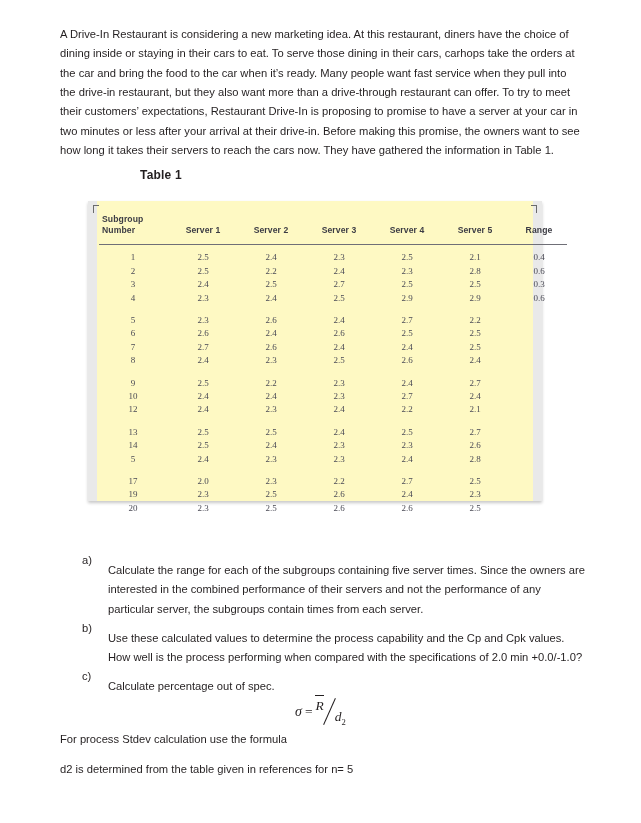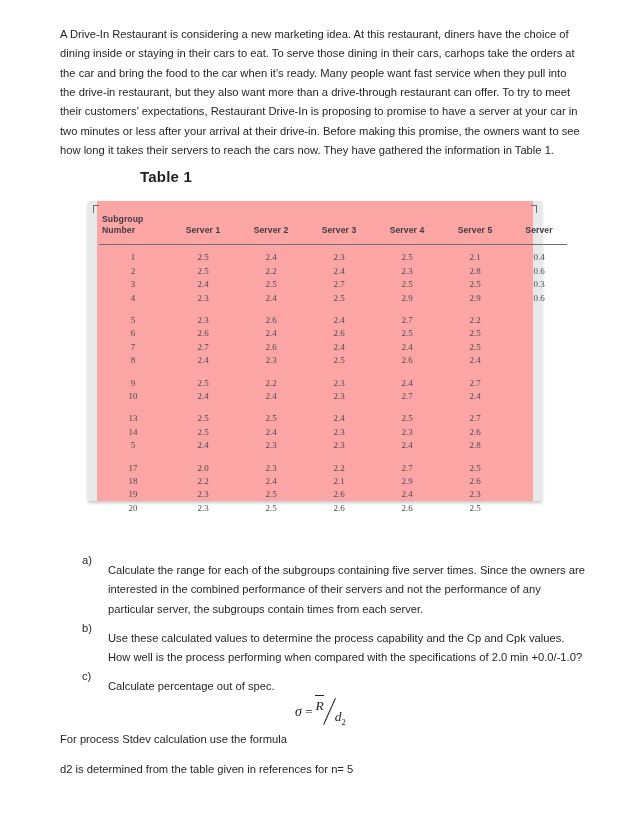--- a/index.html
+++ b/index.html
@@ -33,34 +33,34 @@
     line-height: 19.3px;
     text-align: left;
     color: #231f20;
   }
 
   
   .table-caption {
     position: absolute;
     left: 140px;
     top: 168px;
-    font-size: 15px;
+    font-size: 12px;
     font-weight: bold;
     color: #231f20;
     letter-spacing: 0.2px;
   }
 
   
   .table-panel {
     position: absolute;
     left: 88px;
     top: 201px;
     width: 454px;
     height: 300px;
-    background: #fca5a5;
+    background: #fef9c3;
     box-sizing: border-box;
     box-shadow: 0 2px 3px rgba(0,0,0,0.22);
   }
   
   .table-panel::before {
     content: "";
     position: absolute;
     left: 0; top: 0; bottom: 0;
     width: 9px;
     background: #e9e9e9;
@@ -281,21 +281,21 @@
         <tr class="head-row">
           <th class="c-sub">
             <span>Subgroup</span><br>
             <span>Number</span>
           </th>
           <th>Server 1</th>
           <th>Server 2</th>
           <th>Server 3</th>
           <th>Server 4</th>
           <th>Server 5</th>
-          <th>Server</th>
+          <th>Range</th>
         </tr>
         <tr class="hr-row">
           <td colspan="7">
               <div class="rule"></div>
             </td>
         </tr>
       </thead>
       <tbody id="table-body">
           <tr>
             <td class="c-sub">1</td>
@@ -386,20 +386,29 @@
           </tr>
           <tr>
             <td class="c-sub">10</td>
             <td>2.4</td>
             <td>2.4</td>
             <td>2.3</td>
             <td>2.7</td>
             <td>2.4</td>
             <td></td>
           </tr>
+          <tr>
+            <td class="c-sub">12</td>
+            <td>2.4</td>
+            <td>2.3</td>
+            <td>2.4</td>
+            <td>2.2</td>
+            <td>2.1</td>
+            <td></td>
+          </tr>
           <tr class="grp-gap">
             <td colspan="7"></td>
           </tr>
           <tr>
             <td class="c-sub">13</td>
             <td>2.5</td>
             <td>2.5</td>
             <td>2.4</td>
             <td>2.5</td>
             <td>2.7</td>
@@ -426,29 +435,20 @@
           <tr class="grp-gap">
             <td colspan="7"></td>
           </tr>
           <tr>
             <td class="c-sub">17</td>
             <td>2.0</td>
             <td>2.3</td>
             <td>2.2</td>
             <td>2.7</td>
             <td>2.5</td>
-            <td></td>
-          </tr>
-          <tr>
-            <td class="c-sub">18</td>
-            <td>2.2</td>
-            <td>2.4</td>
-            <td>2.1</td>
-            <td>2.9</td>
-            <td>2.6</td>
             <td></td>
           </tr>
           <tr>
             <td class="c-sub">19</td>
             <td>2.3</td>
             <td>2.5</td>
             <td>2.6</td>
             <td>2.4</td>
             <td>2.3</td>
             <td></td>

